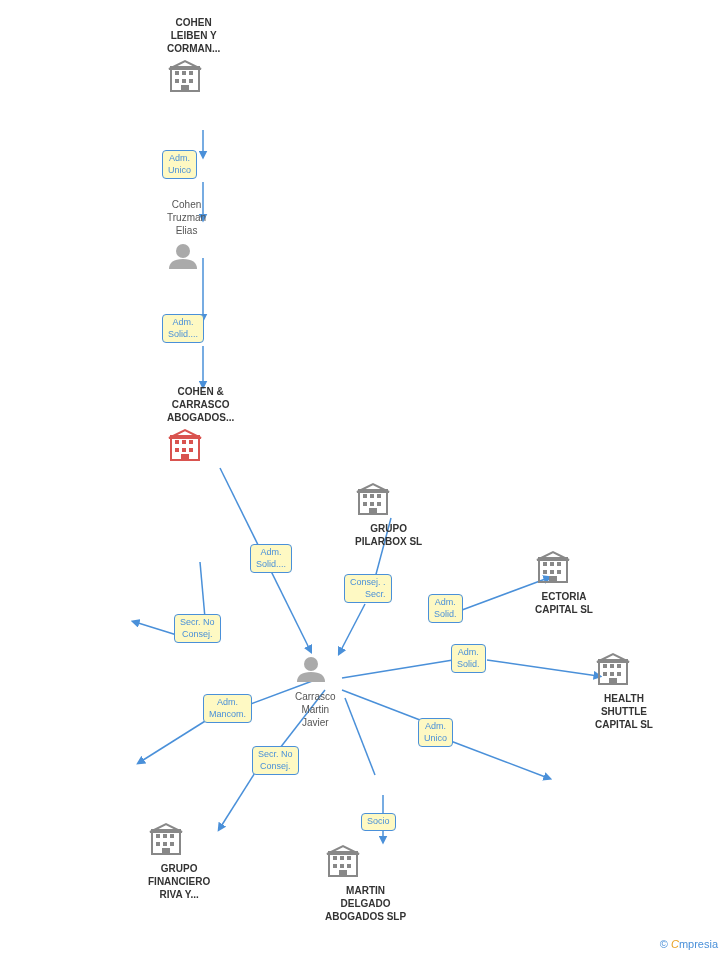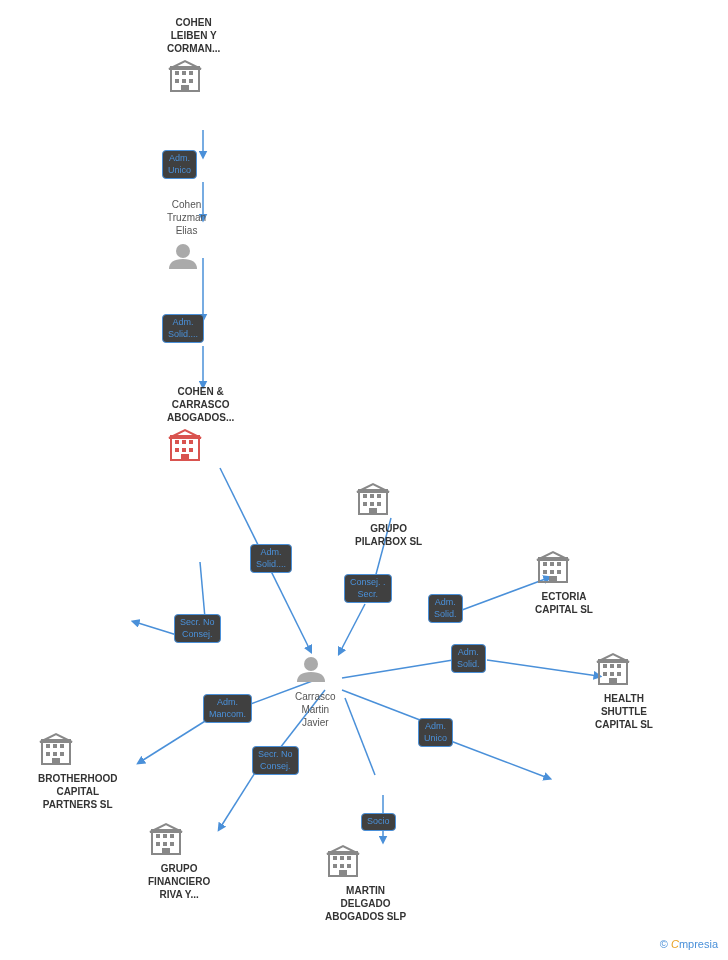--- a/index.html
+++ b/index.html
@@ -61,21 +61,21 @@
     }
 
     .role-badge {
       border: 1.5px solid #4a90d9;
       border-radius: 4px;
       padding: 2px 5px;
       font-size: 9px;
       color: #4a90d9;
       text-align: center;
       line-height: 1.3;
-      background: #404040;
+      background: #fef9c3;
       white-space: nowrap;
       z-index: 3;
     }
 
     .watermark {
       position: absolute;
       bottom: 10px;
       right: 10px;
       font-size: 11px;
       color: #4a90d9;
@@ -195,21 +195,21 @@
       <rect x="15" y="20" width="4" height="4" fill="#888"></rect>
       <rect x="22" y="20" width="4" height="4" fill="#888"></rect>
       <rect x="14" y="26" width="8" height="6" fill="#888"></rect>
       <polygon points="2,10 18,2 34,10" fill="none" stroke="#888" stroke-width="2"></polygon>
     </svg>
     <span class="node-label bold">GRUPO<br>PILARBOX SL</span>
   </div>
 
   <div class="role-badge" style="position:absolute; left:250px; top:544px; z-index:3;">Adm.<br>Solid....</div>
 
-  <div class="role-badge" style="position:absolute; left:344px; top:574px; z-index:3;">Consej. .<br>Secr.</div>
+  <div class="role-badge" style="position:absolute; left:344px; top:574px; z-index:3;text-align:right;">Consej. .<br>Secr.</div>
 
   <div class="role-badge" style="position:absolute; left:428px; top:594px; z-index:3;">Adm.<br>Solid.</div>
 
   <div class="node" style="left:535px; top:546px; width:85px;">
     <svg class="building-icon" viewBox="0 0 36 36">
       <rect x="4" y="8" width="28" height="24" fill="none" stroke="#888" stroke-width="2"></rect>
       <rect x="8" y="12" width="4" height="4" fill="#888"></rect>
       <rect x="15" y="12" width="4" height="4" fill="#888"></rect>
       <rect x="22" y="12" width="4" height="4" fill="#888"></rect>
       <rect x="8" y="20" width="4" height="4" fill="#888"></rect>
@@ -246,34 +246,20 @@
       <rect x="14" y="26" width="8" height="6" fill="#888"></rect>
       <polygon points="2,10 18,2 34,10" fill="none" stroke="#888" stroke-width="2"></polygon>
     </svg>
     <span class="node-label bold">HEALTH<br>SHUTTLE<br>CAPITAL  SL</span>
   </div>
 
   <div class="role-badge" style="position:absolute; left:203px; top:694px; z-index:3;">Adm.<br>Mancom.</div>
 
   <div class="role-badge" style="position:absolute; left:418px; top:718px; z-index:3;">Adm.<br>Unico</div>
 
-  <div class="node" style="left:38px; top:728px; width:100px;">
-    <svg class="building-icon" viewBox="0 0 36 36">
-      <rect x="4" y="8" width="28" height="24" fill="none" stroke="#888" stroke-width="2"></rect>
-      <rect x="8" y="12" width="4" height="4" fill="#888"></rect>
-      <rect x="15" y="12" width="4" height="4" fill="#888"></rect>
-      <rect x="22" y="12" width="4" height="4" fill="#888"></rect>
-      <rect x="8" y="20" width="4" height="4" fill="#888"></rect>
-      <rect x="15" y="20" width="4" height="4" fill="#888"></rect>
-      <rect x="22" y="20" width="4" height="4" fill="#888"></rect>
-      <rect x="14" y="26" width="8" height="6" fill="#888"></rect>
-      <polygon points="2,10 18,2 34,10" fill="none" stroke="#888" stroke-width="2"></polygon>
-    </svg>
-    <span class="node-label bold">BROTHERHOOD<br>CAPITAL<br>PARTNERS SL</span>
-  </div>
 
   <div class="role-badge" style="position:absolute; left:252px; top:746px; z-index:3;">Secr. No<br>Consej.</div>
 
 
   <div class="role-badge" style="position:absolute; left:361px; top:773px; z-index:3;margin-top:40px;">Socio</div>
 
   <div class="node" style="left:148px; top:818px; width:90px;">
     <svg class="building-icon" viewBox="0 0 36 36">
       <rect x="4" y="8" width="28" height="24" fill="none" stroke="#888" stroke-width="2"></rect>
       <rect x="8" y="12" width="4" height="4" fill="#888"></rect>

